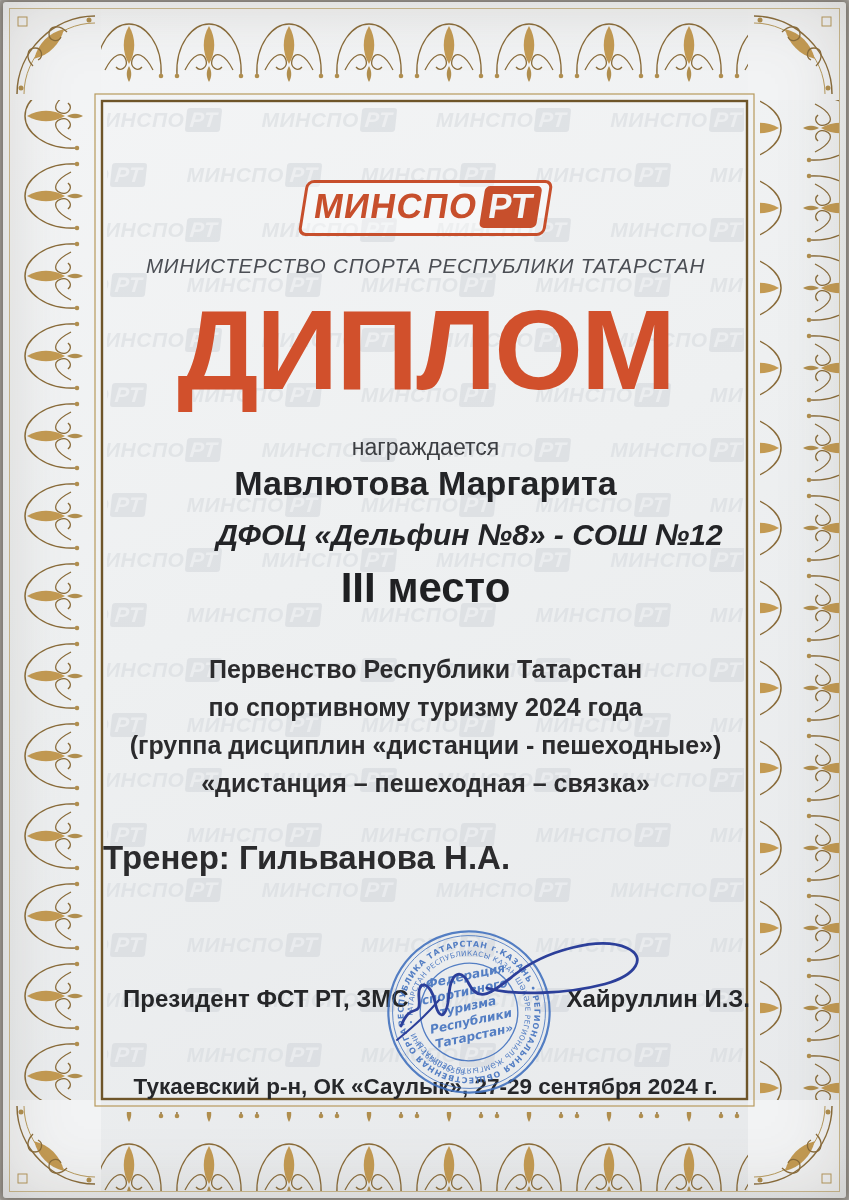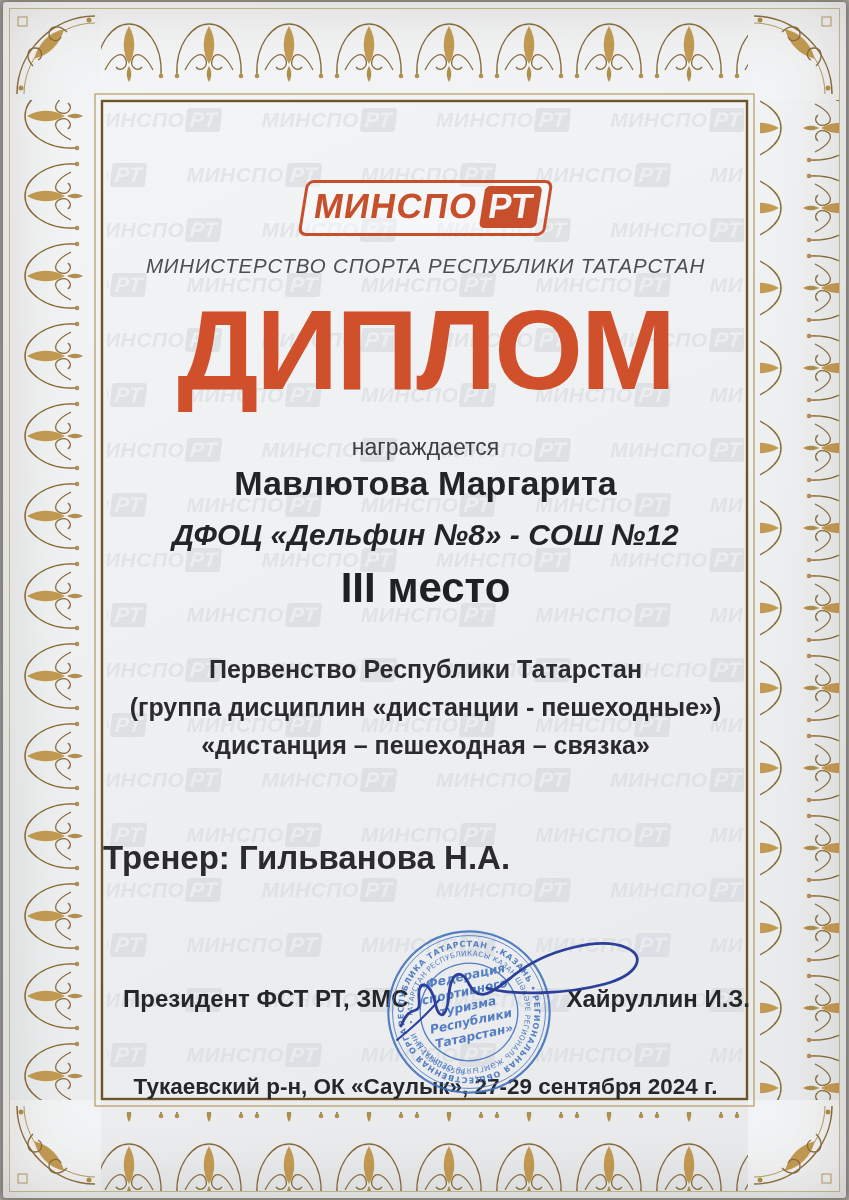--- a/index.html
+++ b/index.html
@@ -57,21 +57,21 @@
   .ministry{
     top:252px;font-style:italic;font-size:20.5px;letter-spacing:.8px;
     color:#4b4e54;font-weight:500;
   }
   .diploma-title{
     top:288px;font-size:114px;line-height:120px;font-weight:bold;
     letter-spacing:-2px;color:#d1502c;text-align:center;
   }
   .awarded{top:432px;font-size:23px;color:#3c3e42;}
   .recipient{top:462px;font-size:34px;font-weight:bold;color:#232427;}
-  .affiliation{top:516px;font-size:30px;font-weight:bold;font-style:italic;color:#232427;}
+  .affiliation{top:516px;font-size:30px;font-weight:bold;font-style:italic;color:#232427;padding-left:44px;}
   .place{top:562px;font-size:42px;font-weight:bold;color:#1f2022;}
   .events{top:648px;font-size:25px;font-weight:bold;color:#2b2b2d;line-height:38px;}
   .trainer{top:837px;text-align:left;font-size:33px;font-weight:bold;color:#2b2b2d;}
   .signer-title{position:absolute;left:120px;top:983px;font-size:24px;font-weight:bold;color:#252628;}
   .signer-name{position:absolute;right:96px;top:983px;font-size:24px;font-weight:bold;color:#252628;}
   .footer-date{top:1072px;font-size:22.5px;font-weight:bold;color:#26272a;z-index:12;}
 
   .stamp{
     position:absolute;left:382px;top:926px;width:168px;height:168px;
     z-index:20;transform:rotate(-12deg);opacity:.88;
@@ -172,20 +172,21 @@
     <div class="cline awarded">награждается</div>
 
     <div class="cline recipient">Мавлютова Маргарита</div>
 
     <div class="cline affiliation">ДФОЦ «Дельфин №8» - СОШ №12</div>
 
     <div class="cline place">III место</div>
 
     <div class="cline events">
       <div>Первенство Республики Татарстан</div>
+      <div>по спортивному туризму 2024 года</div>
       <div>(группа дисциплин «дистанции - пешеходные»)</div>
       <div>«дистанция – пешеходная – связка»</div>
     </div>
 
     <div class="cline trainer">Тренер: Гильванова Н.А.</div>
 
     <div class="signer-title">Президент ФСТ РТ, ЗМС</div>
     <div class="signer-name">Хайруллин И.З.</div>
 
     <div class="cline footer-date">Тукаевский р-н, ОК «Саулык», 27-29 сентября 2024 г.</div>

